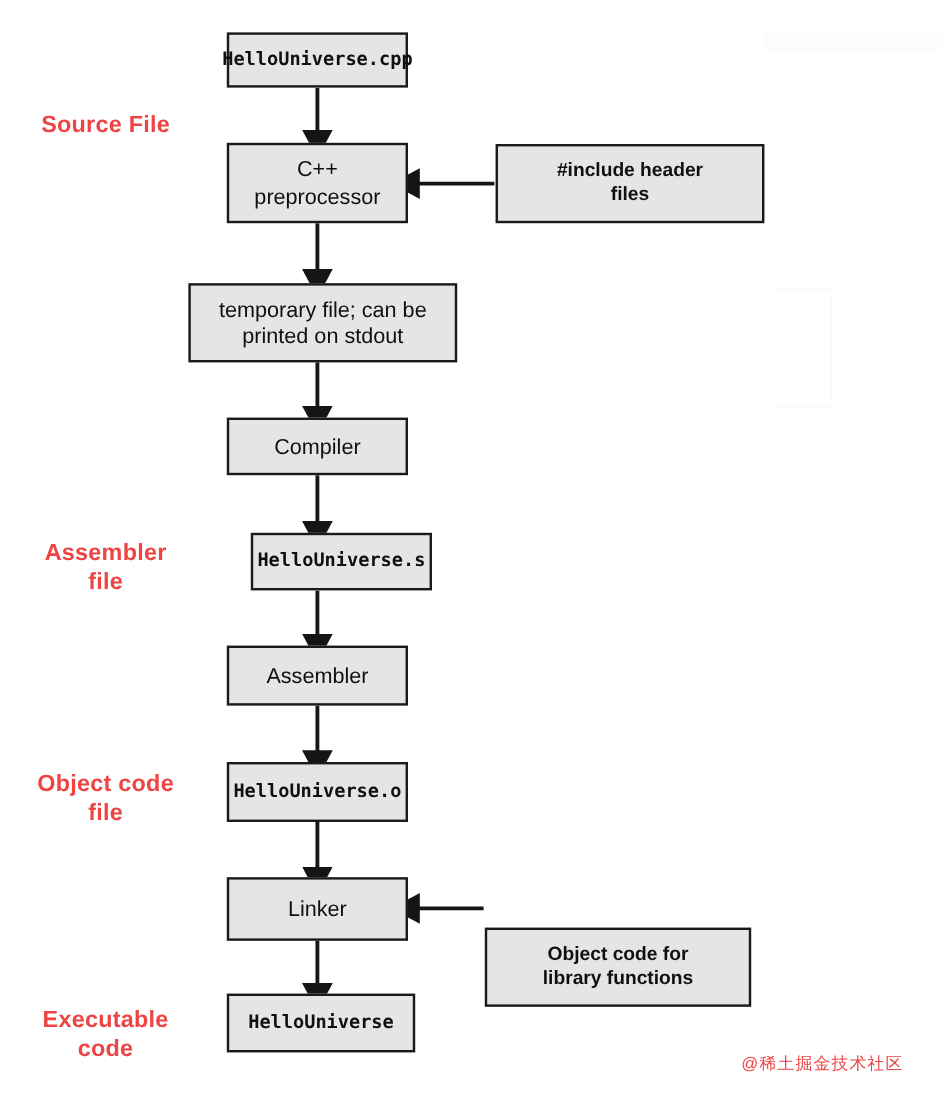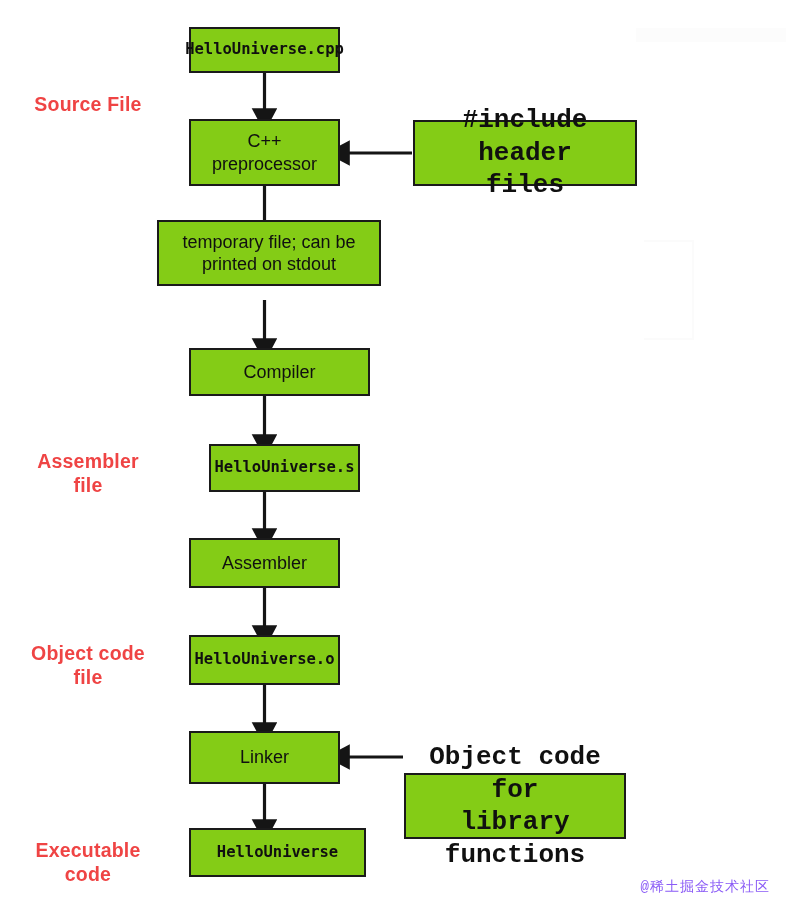--- a/index.html
+++ b/index.html
@@ -17,21 +17,21 @@
   }
   #canvas {
     position: absolute;
     inset: 0;
     width: 786px;
     height: 918px;
   }
   .node {
     position: absolute;
     box-sizing: border-box;
-    background: #84cc16;
+    background: #e5e5e5;
     border: 2.5px solid #1a1a1a;
     display: flex;
     align-items: center;
     justify-content: center;
     text-align: center;
     line-height: 1.25;
     color: #101010;
   }
   .node .txt {
     display: block;
@@ -43,42 +43,42 @@
     font-weight: bold;
     font-size: 15.5px;
     letter-spacing: 0px;
   }
   .plain .txt {
     font-family: "Liberation Sans", sans-serif;
     font-weight: normal;
     font-size: 18px;
   }
   .strong .txt {
-    font-family: Liberation Mono, monospace;
+    font-family: Liberation Sans, sans-serif;
     font-weight: bold;
-    font-size: 26px;
+    font-size: 16px;
   }
   .side-label {
     position: absolute;
     font-family: "Liberation Sans", sans-serif;
     font-weight: bold;
     font-size: 19.5px;
     line-height: 1.22;
     text-align: center;
     white-space: pre-line;
     color: #ef4444;
     letter-spacing: 0.2px;
   }
   .watermark {
     position: absolute;
-    right: 16px;
+    right: 33px;
     bottom: 22px;
-    font-family: Liberation Mono, monospace;
+    font-family: Liberation Sans, sans-serif;
     font-size: 14px;
-    color: #8b5cf6;
+    color: #ef4444;
     letter-spacing: 1px;
     user-select: none;
   }
   .ghost {
     position: absolute;
     pointer-events: none;
   }
   .ghost-box {
     right: 92px;
     top: 240px;
@@ -133,26 +133,26 @@
 <div class="node plain" style="left:189px; top:119px; width:151px; height:67px;">
   <span class="txt">C++
 preprocessor</span>
 </div>
 
 <div class="node strong" style="left:413px; top:120px; width:224px; height:66px;">
   <span class="txt">#include header
 files</span>
 </div>
 
-<div class="node plain" style="left:157px; top:220px; width:224px; height:66px;">
+<div class="node plain" style="left:157px; top:236px; width:224px; height:66px;">
   <span class="txt">temporary file; can be
 printed on stdout</span>
 </div>
 
-<div class="node plain" style="left:189px; top:348px; width:181px; height:48px;">
+<div class="node plain" style="left:189px; top:348px; width:151px; height:48px;">
   <span class="txt">Compiler</span>
 </div>
 
 <div class="node mono" style="left:189px; top:444px; width:151px; height:48px;margin-left:20px;">
   <span class="txt">HelloUniverse.s</span>
 </div>
 
 <div class="node plain" style="left:189px; top:538px; width:151px; height:50px;">
   <span class="txt">Assembler</span>
 </div>
@@ -163,20 +163,20 @@
 
 <div class="node plain" style="left:189px; top:731px; width:151px; height:53px;">
   <span class="txt">Linker</span>
 </div>
 
 <div class="node strong" style="left:404px; top:725px; width:222px; height:66px;margin-top:48px;">
   <span class="txt">Object code for
 library functions</span>
 </div>
 
-<div class="node mono" style="left:189px; top:828px; width:177px; height:49px;">
+<div class="node mono" style="left:189px; top:828px; width:157px; height:49px;">
   <span class="txt">HelloUniverse</span>
 </div>
 
 <div class="ghost ghost-band"></div>
 <div class="ghost ghost-box"></div>
 
 <div class="watermark">@稀土掘金技术社区</div>
 
 </body></html>

